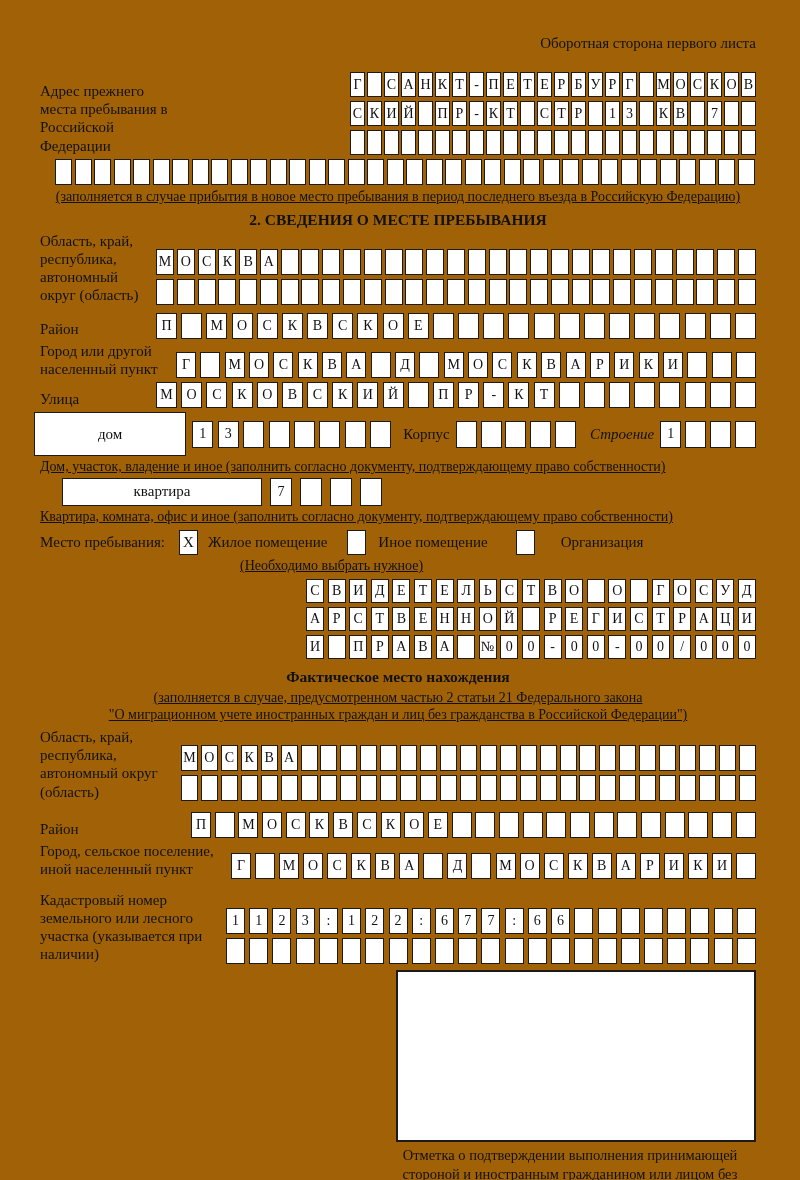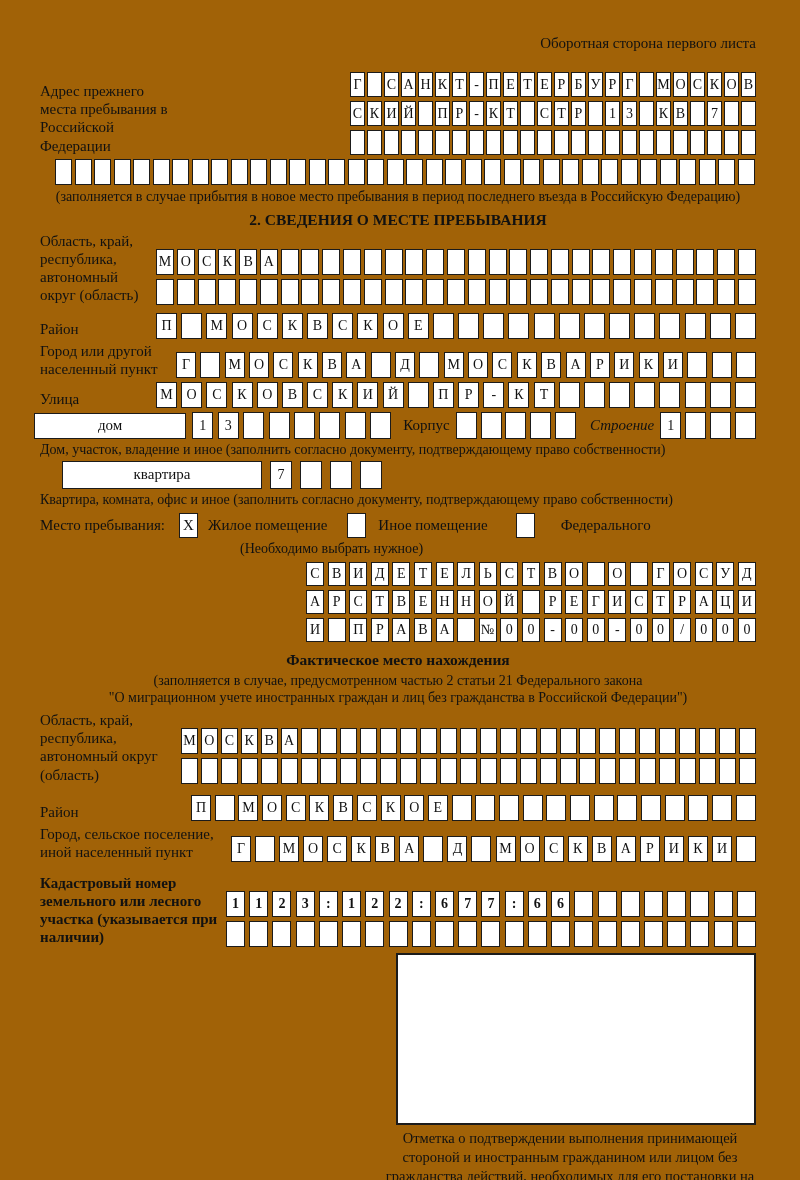--- a/index.html
+++ b/index.html
@@ -19,25 +19,25 @@
   .g-city{width:580px}.g-city .cell{width:20px;height:26px;}
   .g-doc{width:450px}.g-doc .cell{width:18px;height:24px;}
   .g-freg{width:575px}.g-freg .cell{width:17px;height:26px;}
   .g-fdis{width:565px}.g-fdis .cell{width:20px;height:26px;}
   .g-fcity{width:525px}.g-fcity .cell{width:20px;height:26px;}
   .g-kad{width:530px}.g-kad .cell{width:19px;height:26px;}
   .g-house{width:212px;margin-left:6px;}.g-house .cell{width:21px;height:27px;}
   .g-korpus{width:128px;}.g-korpus .cell{width:21px;height:27px;}
   .g-str{width:102px;}.g-str .cell{width:21px;height:27px;}
   .g-apt{width:112px;margin-left:8px;}.g-apt .cell{width:22px;height:28px;}
-  .note{font-size:14px;line-height:1.25;}
+  .note{font-size:14px;line-height:1.25;text-decoration:underline;}
   .note.center{text-align:center;}
   .sec-title{text-align:center;font-weight:bold;font-size:15.5px;margin:5px 0 3px 0;}
   .named-box{box-sizing:border-box;border:1.8px solid #1b1b1b;display:flex;align-items:center;justify-content:center;font-size:15px;background:#fff;}
-  .house-box{width:162px;height:26px;margin-left:-6px;}
+  .house-box{width:162px;height:44px;margin-left:-6px;}
   .apt-box{width:200px;height:28px;margin-left:-6px;}
   .inline-lbl{font-size:15px;margin:0 6px;white-space:nowrap;align-self:center;}
   .cb{box-sizing:border-box;border:1.8px solid #1b1b1b;width:19px;height:25px;display:flex;align-items:center;justify-content:center;font-size:15px;background:#fff;}
   .stay-row{display:flex;align-items:center;margin-top:5px;}
   .stamp-box{box-sizing:border-box;width:360px;height:172px;border:2px solid #1b1b1b;margin-left:auto;margin-top:6px;background:#fff;}
   .stamp-caption{width:372px;margin-left:auto;margin-top:4px;text-align:center;font-size:14.5px;line-height:1.32;}
 </style>
 </head>
 <body>
 
@@ -375,21 +375,21 @@
   </div>
   <div class="note" style="margin-top:2px;">Квартира, комната, офис и иное (заполнить согласно документу, подтверждающему право собственности)</div>
 
   <div class="stay-row">
     <span class="inline-lbl" style="margin-left:0;">Место пребывания:</span>
     <span class="cb" style="margin-left:8px;">X</span>
     <span class="inline-lbl" style="margin-left:10px;">Жилое помещение</span>
     <span class="cb" style="margin-left:14px;"></span>
     <span class="inline-lbl" style="margin-left:12px;">Иное помещение</span>
     <span class="cb" style="margin-left:22px;"></span>
-    <span class="inline-lbl" style="margin-left:26px;">Федерального</span>
+    <span class="inline-lbl" style="margin-left:26px;">Организация</span>
   </div>
   <div class="note" style="margin-left:200px;margin-top:2px;">(Необходимо выбрать нужное)</div>
 
   <div class="frow" style="margin-top:4px;">
     <div class="grids">
       <div class="grid g-doc">
           <span class="cell">С</span>
           <span class="cell">В</span>
           <span class="cell">И</span>
           <span class="cell">Д</span>
@@ -587,21 +587,21 @@
           <span class="cell">А</span>
           <span class="cell">Р</span>
           <span class="cell">И</span>
           <span class="cell">К</span>
           <span class="cell">И</span>
           <span class="cell">&nbsp;</span>
         </div>
       </div>
   </div>
 
-  <div class="frow" style="margin-top:12px;font-weight:bold;">
+  <div class="frow" style="margin-top:12px;">
     <div class="label" style="width:185px;">Кадастровый номер земельного или лесного участка (указывается при наличии)</div>
     <div class="grids" style="margin-top:14px;">
       <div class="grid g-kad">
           <span class="cell">1</span>
           <span class="cell">1</span>
           <span class="cell">2</span>
           <span class="cell">3</span>
           <span class="cell">:</span>
           <span class="cell">1</span>
           <span class="cell">2</span>

